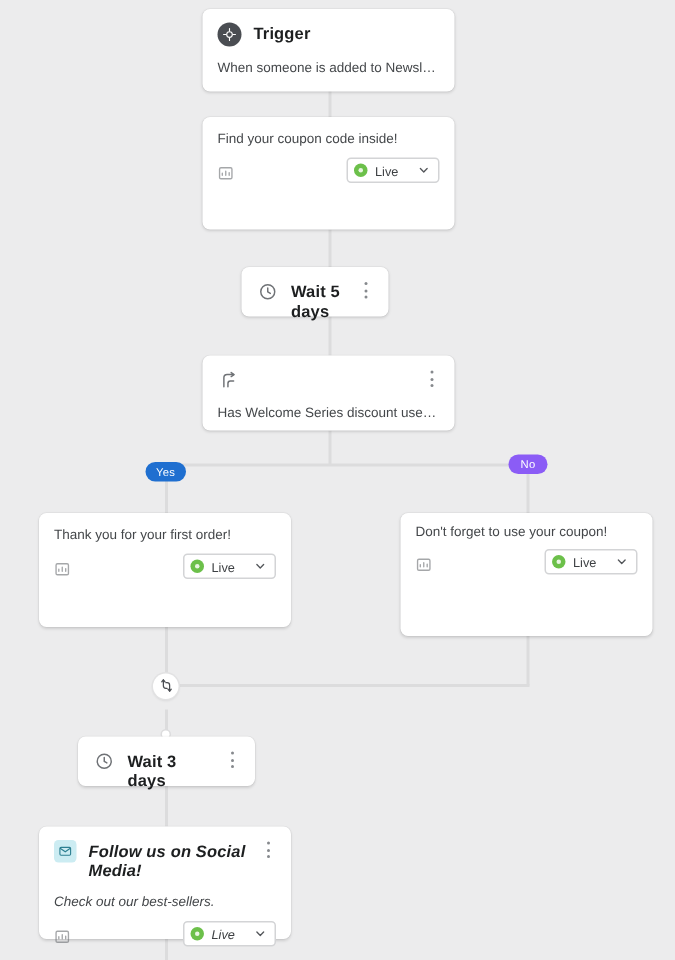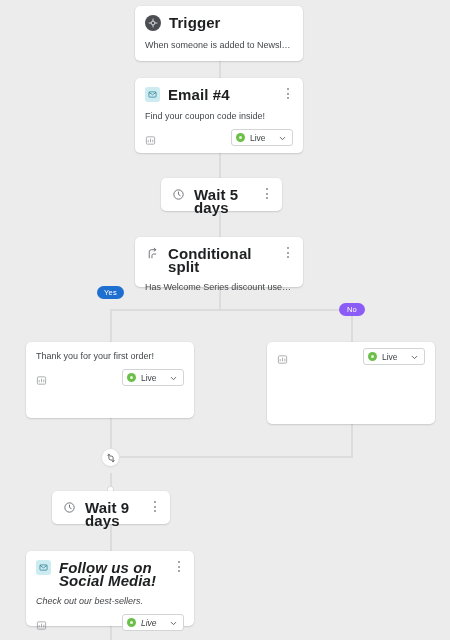--- a/index.html
+++ b/index.html
@@ -21,21 +21,21 @@
     background: #ffffff;
     border-radius: 5px;
     box-shadow: 0 1px 2px rgba(0,0,0,.13), 0 0 0 .5px rgba(0,0,0,.04);
   }
   .card-head {
     display: flex; align-items: flex-start;
     padding: 9px 10px 0 10px;
     position: relative;
   }
   .card-title {
-    font-size: 15px; font-weight: bold; color: #1d1f20;
+    font-size: 11px; font-weight: bold; color: #1d1f20;
     line-height: 12.5px; letter-spacing: .1px;
     padding-top: 2px; padding-right: 16px;
   }
   .card-body {
     font-size: 9px; color: #44474a;
     padding: 8px 10px 0 10px; line-height: 12px;
     white-space: nowrap; overflow: hidden; text-overflow: ellipsis;
   }
   .card-foot {
     display: flex; align-items: center; justify-content: space-between;
@@ -143,36 +143,20 @@
             <path d="M12 2.5v4M12 17.5v4M2.5 12h4M17.5 12h4" stroke="#ffffff" stroke-width="1.8" stroke-linecap="round"></path>
           </svg>
         </div>
       </div>
       <div class="card-title">Trigger</div>
     </div>
     <div class="card-body">When someone is added to Newsletter</div>
   </div>
 
   <div class="card" style="left:135px; top:78px; width:168px; height:75px;">
-    <div class="card-head">
-      <div class="ico-wrap">
-        <div class="ico-email">
-          <svg width="9" height="9" viewBox="0 0 24 24" fill="none">
-            <rect x="2.5" y="5" width="19" height="14" rx="2" stroke="#2d7f91" stroke-width="2"></rect>
-            <path d="M3.5 7l8.5 6 8.5-6" stroke="#2d7f91" stroke-width="2" stroke-linecap="round"></path>
-          </svg>
-        </div>
-      </div>
-      <div class="card-title">Email #4</div>
-      <div class="kebab">
-          <i></i>
-          <i></i>
-          <i></i>
-        </div>
-    </div>
     <div class="card-body">Find your coupon code inside!</div>
     <div class="card-foot">
       <span class="stat-ico">
         <svg width="11" height="11" viewBox="0 0 24 24" fill="none">
           <rect x="3" y="4" width="18" height="16" rx="2" stroke="#6f7276" stroke-width="2"></rect>
           <path d="M7 15v-3M12 15v-6M17 15v-4" stroke="#6f7276" stroke-width="2" stroke-linecap="round"></path>
         </svg>
       </span>
       <div class="live-select">
         <div class="live-left">
@@ -183,21 +167,21 @@
         </div>
         <span class="chev">
           <svg width="9" height="9" viewBox="0 0 24 24" fill="none">
               <path d="M6 9l6 6 6-6" stroke="#55585c" stroke-width="2.4" stroke-linecap="round" stroke-linejoin="round"></path>
             </svg>
         </span>
       </div>
     </div>
   </div>
 
-  <div class="card" style="left:161px; top:178px; width:121px; height:33px;">
+  <div class="card" style="left:161px; top:178px; width:98px; height:33px;">
     <div class="card-head" style="padding-top:9px;">
       <div class="ico-wrap">
         <div class="ico-plain">
           <svg width="13" height="13" viewBox="0 0 24 24" fill="none">
             <circle cx="12" cy="12" r="8.6" stroke="#6f7276" stroke-width="1.8"></circle>
             <path d="M12 7.4V12l3.2 2" stroke="#6f7276" stroke-width="1.8" stroke-linecap="round"></path>
           </svg>
         </div>
       </div>
       <div class="card-title">Wait 5 days</div>
@@ -213,31 +197,30 @@
     <div class="card-head">
       <div class="ico-wrap">
         <div class="ico-plain">
           <svg width="13" height="13" viewBox="0 0 24 24" fill="none">
             <path d="M6 20V9a4 4 0 014-4h8" stroke="#6f7276" stroke-width="1.8" stroke-linecap="round"></path>
             <path d="M15 2.5L18.5 5 15 7.5" stroke="#6f7276" stroke-width="1.8" stroke-linecap="round" stroke-linejoin="round"></path>
             <path d="M11 20v-4a3 3 0 013-3h4" stroke="#6f7276" stroke-width="1.8" stroke-linecap="round"></path>
           </svg>
         </div>
       </div>
-      <div class="card-title">Conditional split</div>
       <div class="kebab">
           <i></i>
           <i></i>
           <i></i>
         </div>
     </div>
     <div class="card-body">Has Welcome Series discount used at lea...</div>
   </div>
 
-  <div class="pill pill-yes" style="left:97px; top:286px;">Yes</div>
+  <div class="pill pill-yes" style="left:97px; top:308px;">Yes</div>
   <div class="pill pill-no" style="left:339px; top:303px;">No</div>
 
   <div class="card" style="left:26px; top:342px; width:168px; height:76px;">
     <div class="card-body">Thank you for your first order!</div>
     <div class="card-foot">
       <span class="stat-ico">
         <svg width="11" height="11" viewBox="0 0 24 24" fill="none">
           <rect x="3" y="4" width="18" height="16" rx="2" stroke="#6f7276" stroke-width="2"></rect>
           <path d="M7 15v-3M12 15v-6M17 15v-4" stroke="#6f7276" stroke-width="2" stroke-linecap="round"></path>
         </svg>
@@ -252,20 +235,21 @@
         <span class="chev">
           <svg width="9" height="9" viewBox="0 0 24 24" fill="none">
               <path d="M6 9l6 6 6-6" stroke="#55585c" stroke-width="2.4" stroke-linecap="round" stroke-linejoin="round"></path>
             </svg>
         </span>
       </div>
     </div>
   </div>
 
   <div class="card" style="left:267px; top:342px; width:168px; height:82px;">
+    <div class="card-body" style="padding-top:6px;">Don't forget to use your coupon!</div>
     <div class="card-foot" style="padding-top:6px;">
       <span class="stat-ico">
         <svg width="11" height="11" viewBox="0 0 24 24" fill="none">
           <rect x="3" y="4" width="18" height="16" rx="2" stroke="#6f7276" stroke-width="2"></rect>
           <path d="M7 15v-3M12 15v-6M17 15v-4" stroke="#6f7276" stroke-width="2" stroke-linecap="round"></path>
         </svg>
       </span>
       <div class="live-select">
         <div class="live-left">
           <span class="live-dot">
@@ -296,21 +280,21 @@
   <div class="card" style="left:52px; top:491px; width:118px; height:33px;">
     <div class="card-head" style="padding-top:9px;">
       <div class="ico-wrap">
         <div class="ico-plain">
           <svg width="13" height="13" viewBox="0 0 24 24" fill="none">
             <circle cx="12" cy="12" r="8.6" stroke="#6f7276" stroke-width="1.8"></circle>
             <path d="M12 7.4V12l3.2 2" stroke="#6f7276" stroke-width="1.8" stroke-linecap="round"></path>
           </svg>
         </div>
       </div>
-      <div class="card-title">Wait 9 days</div>
+      <div class="card-title">Wait 3 days</div>
       <div class="kebab">
           <i></i>
           <i></i>
           <i></i>
         </div>
     </div>
   </div>
 
   <div class="card" style="left:26px; top:551px; width:168px; height:75px;font-style:italic;">
     <div class="card-head">

